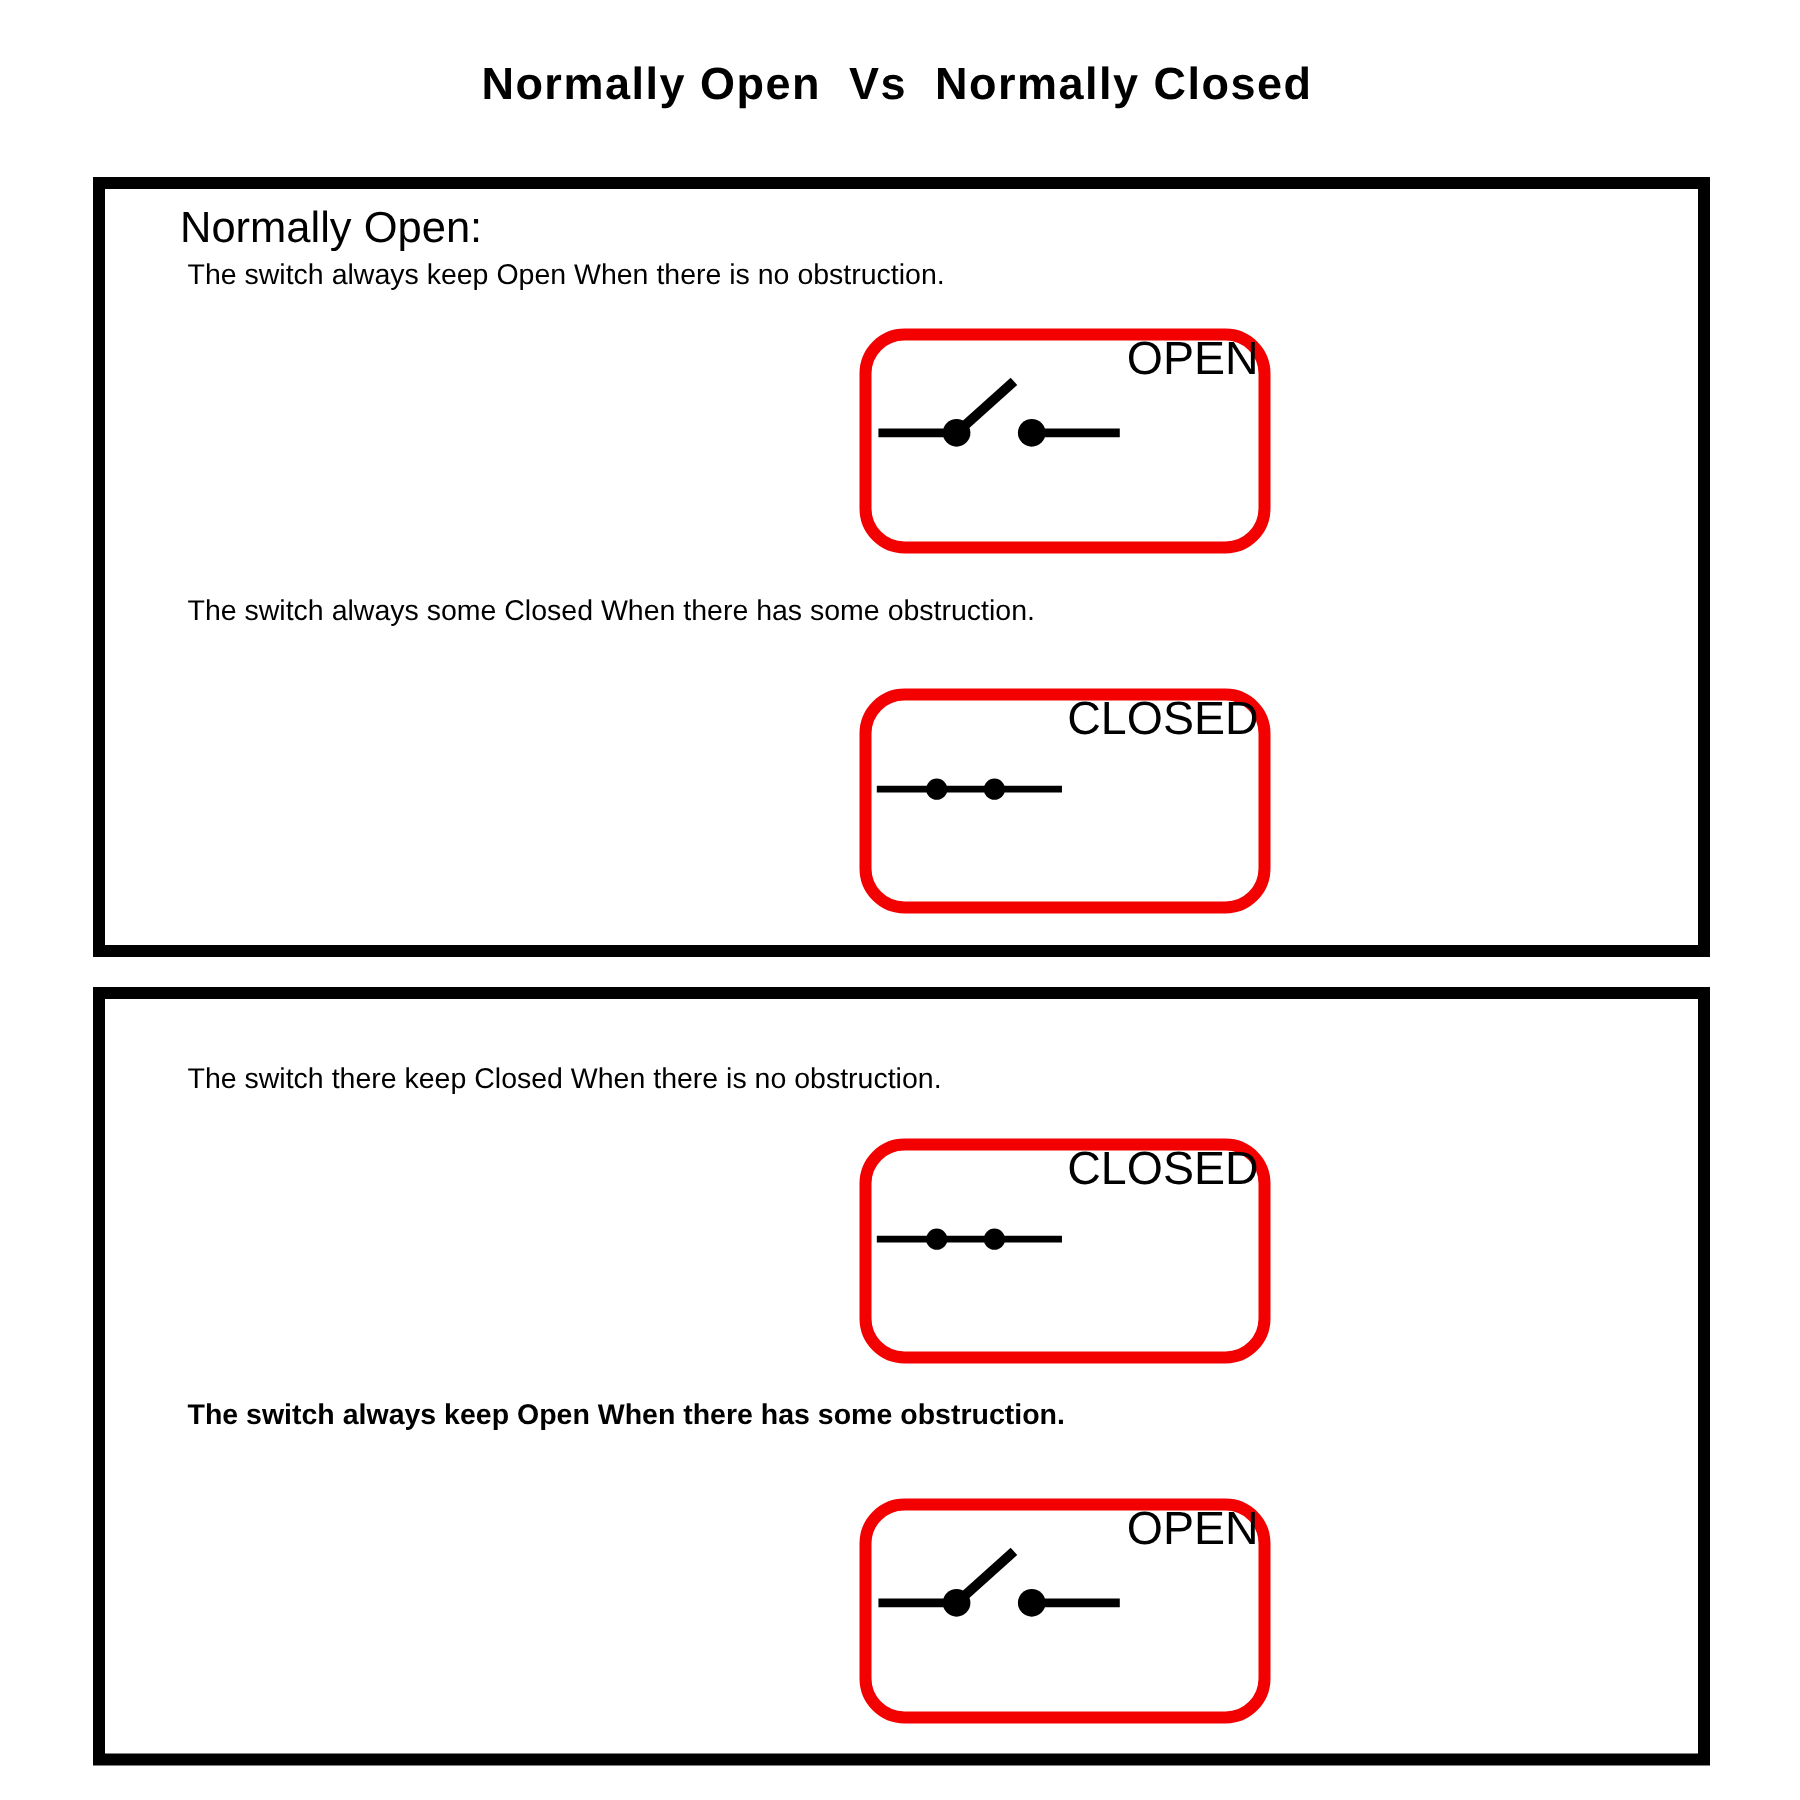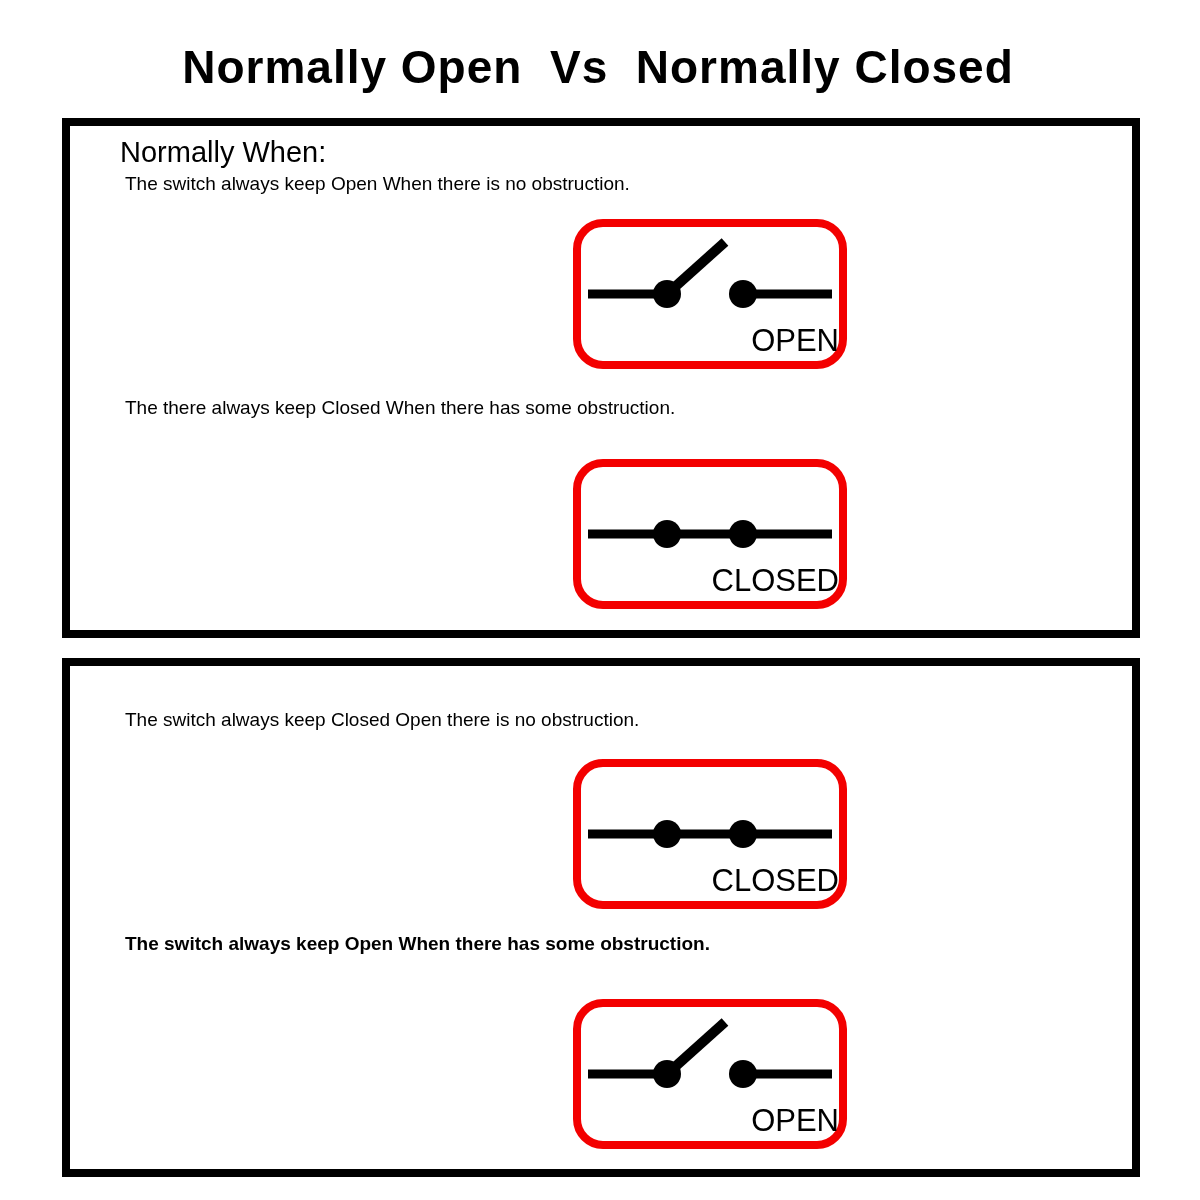--- a/index.html
+++ b/index.html
@@ -14,21 +14,21 @@
     color: var(--ink);
     font-family: "Liberation Sans", sans-serif;
   }
   .page { position: relative; width: 1200px; height: 1200px; overflow: hidden; }
 
   .title {
     position: absolute;
     top: 40px; left: 0;
     width: 1196px;
     text-align: center;
-    font-size: 46px;
+    font-size: 30px;
     font-weight: bold;
     letter-spacing: 1px;
     white-space: pre;
   }
 
   .panel {
     position: absolute;
     left: 62px;
     width: 1078px;
     border: 8px solid var(--ink);
@@ -58,22 +58,22 @@
 
   .switch-figure {
     position: absolute;
     left: 503px;
     width: 274px;
     height: 150px;
     border: 8px solid var(--red);
     border-radius: 30px;
     background: var(--paper);
     display: flex;
-    flex-direction: column;
-    align-items: flex-end;
+    flex-direction: row;
+    align-items: flex-start;
   }
   .fig-first  { top: 93px; }
   .fig-second { top: 333px; }
 
   .switch-symbol {
     width: 258px;
     height: 102px;
     display: block;
   }
   .switch-symbol line { stroke: var(--ink); }
@@ -88,50 +88,50 @@
   }
 </style>
 </head>
 <body>
 
 <div class="page">
 
   <h1 class="title">Normally Open  Vs  Normally Closed</h1>
 
   <section class="panel panel-1">
-    <div class="panel-heading">Normally When:</div>
+    <div class="panel-heading">Normally Open:</div>
 
     <p class="desc desc-1">The switch always keep Open When there is no obstruction.</p>
 
     <figure class="switch-figure fig-first">
       <svg class="switch-symbol" viewBox="0 0 258 102" aria-hidden="true">
         <line x1="7" y1="67" x2="88" y2="67" stroke-width="9"></line>
         <line x1="86" y1="67" x2="144" y2="15" stroke-width="10"></line>
         <line x1="160" y1="67" x2="251" y2="67" stroke-width="9"></line>
         <circle cx="86" cy="67" r="14"></circle>
         <circle cx="162" cy="67" r="14"></circle>
       </svg>
       <figcaption class="switch-label">OPEN</figcaption>
     </figure>
 
-    <p class="desc desc-2">The there always keep Closed When there has some obstruction.</p>
+    <p class="desc desc-2">The switch always some Closed When there has some obstruction.</p>
 
     <figure class="switch-figure fig-second">
       <svg class="switch-symbol" viewBox="0 0 258 102" aria-hidden="true">
         <line x1="7" y1="67" x2="251" y2="67" stroke-width="9"></line>
         <circle cx="86" cy="67" r="14"></circle>
         <circle cx="162" cy="67" r="14"></circle>
       </svg>
       <figcaption class="switch-label">CLOSED</figcaption>
     </figure>
   </section>
 
   <section class="panel panel-2">
 
-    <p class="desc desc-1">The switch always keep Closed Open there is no obstruction.</p>
+    <p class="desc desc-1">The switch there keep Closed When there is no obstruction.</p>
 
     <figure class="switch-figure fig-first">
       <svg class="switch-symbol" viewBox="0 0 258 102" aria-hidden="true">
         <line x1="7" y1="67" x2="251" y2="67" stroke-width="9"></line>
         <circle cx="86" cy="67" r="14"></circle>
         <circle cx="162" cy="67" r="14"></circle>
       </svg>
       <figcaption class="switch-label">CLOSED</figcaption>
     </figure>
 

